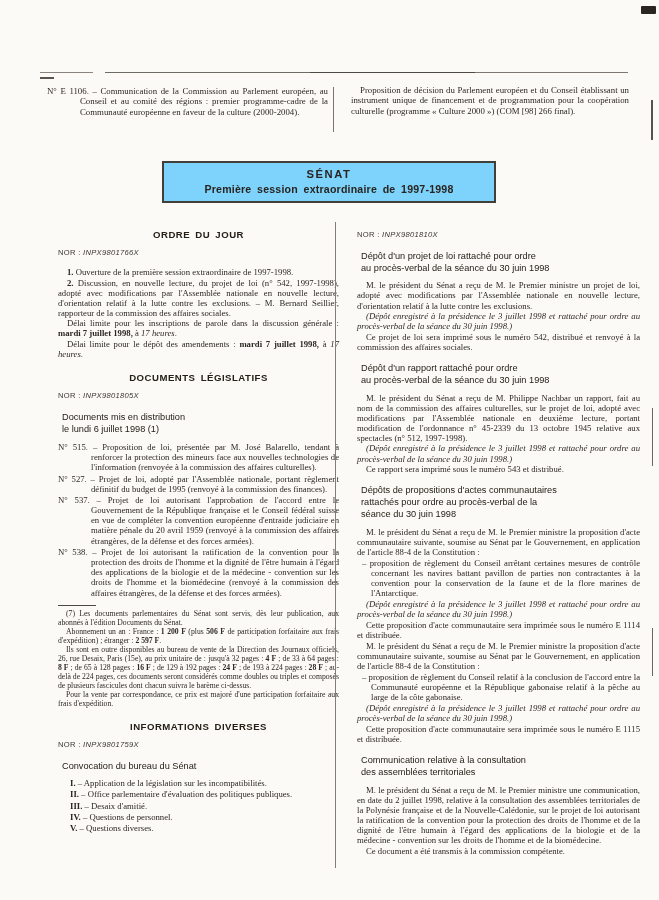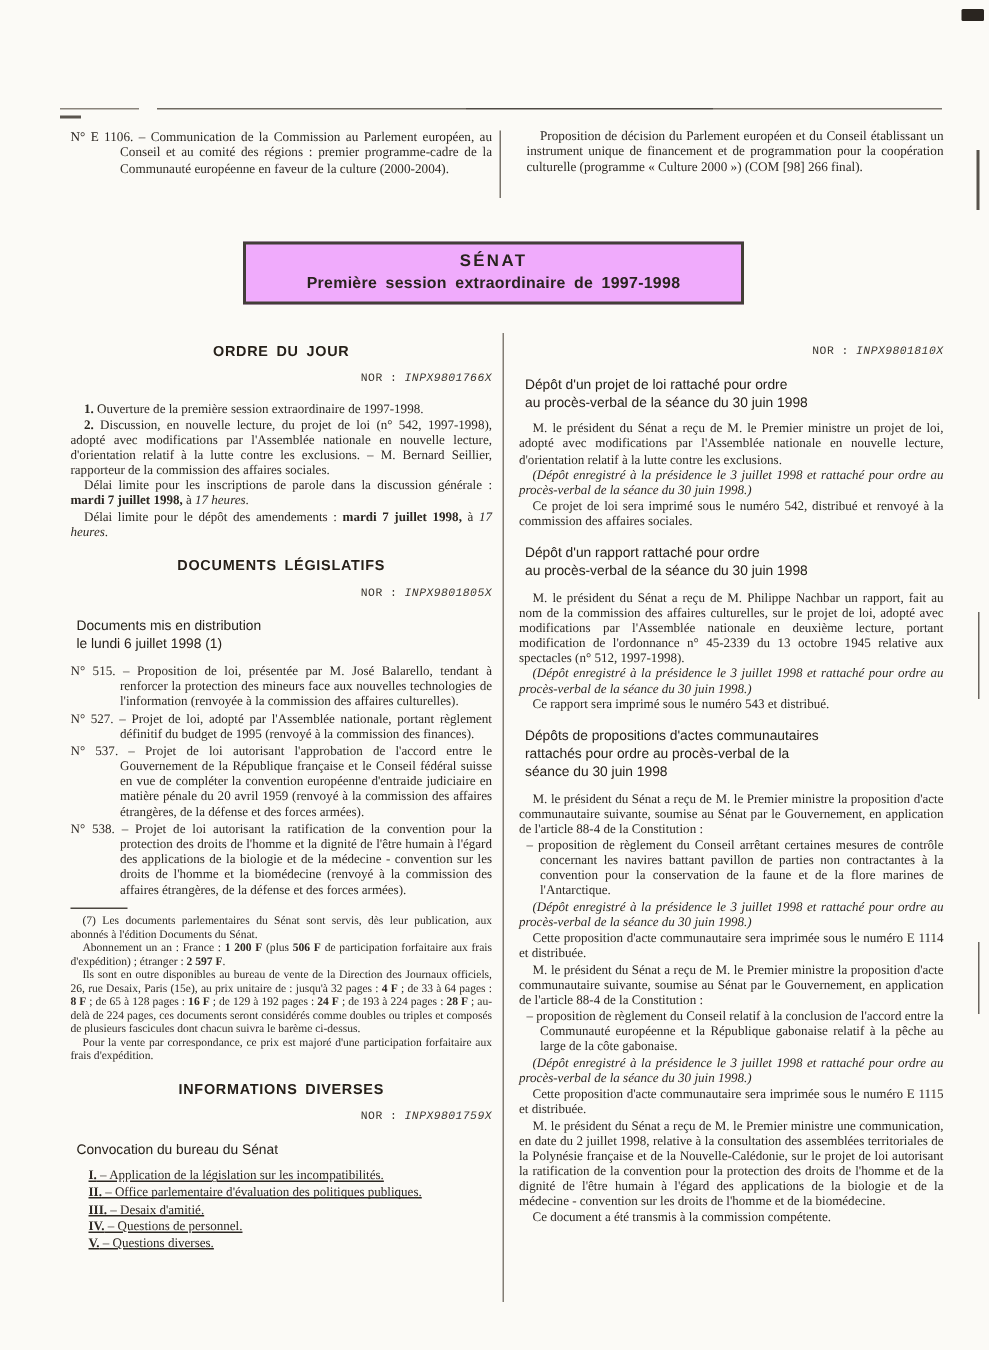--- a/index.html
+++ b/index.html
@@ -28,53 +28,53 @@
   .top-section .tcol-l { width:281px; }
   .top-section .tcol-r { width:283px; padding-left:5px; box-sizing:border-box; }
   .divider { position:absolute; width:1px; background:#7a746c; }
   .divider-top { left:333px; top:87px; height:45px; }
   .divider-main { left:335px; top:222px; height:646px; background:#837d75; }
   
   .masthead {
     position:absolute; top:161px; left:162px; width:334px; box-sizing:border-box;
     border:2px solid #433e38; text-align:center; padding:5px 2px 6px;
     font-family:"Liberation Sans", sans-serif; font-weight:bold; color:#29241f;
-    background:#f0abfc;
+    background:#7dd3fc;
   }
   .masthead-line1 { font-size:11.2px; letter-spacing:1.6px; }
   .masthead-line2 { font-size:10.6px; letter-spacing:.2px; word-spacing:2.5px; margin-top:3px; }
   
   .columns {
-    position:absolute; top:222px; left:47px; width:582px;
+    position:absolute; top:222px; left:58px; width:582px;
     display:flex; gap:18px;
     font-size:8.7px; line-height:1.16; 
   }
   .columns .col-l { width:281px; }
   .columns .col-r { width:283px; }
   
   .blk { text-align:justify; }
   .blk-h1 {
     font-family:"Liberation Sans", sans-serif; font-weight:bold; font-size:9.6px;
     text-align:center; letter-spacing:.5px; word-spacing:2px; margin:13px 0 0; color:#262019;
   }
   .col-l .blk-h1:first-child { margin-top:7px; }
   .blk-nor {
-    font-family:Liberation Mono, monospace; font-size:7.6px; text-align:right;
+    font-family:Liberation Sans, sans-serif; font-size:7.6px; text-align:left;
     letter-spacing:.3px; margin:9px 0 9px; color:#3a352f;
   }
   .blk-h2 {
     font-family:"Liberation Sans", sans-serif; font-weight:normal; font-size:9.2px;
     line-height:1.28; text-align:left; margin:11px 4px 6px; color:#262019;
   }
   .blk-p { text-indent:9px; margin:.5px 0; }
   .blk-hang { padding-left:33px; text-indent:-33px; margin:1.5px 0; }
   .blk-dash { padding-left:14px; text-indent:-9px; margin:1px 0; }
   .blk-rule { width:38px; height:0; border-top:1.5px solid #4c4741; margin:7px 0 3px; }
   .blk-fn { font-size:7.7px; line-height:1.17; text-indent:8px; margin:0; }
-  .blk-roman { padding-left:12px; margin:1px 0; text-align:left;text-decoration:underline; }
+  .blk-roman { padding-left:12px; margin:1px 0; text-align:left; }
   .s-b { font-weight:bold; }
   .s-i { font-style:italic; }
   
   .artifact { position:absolute; background:#2a2520; }
   .art-corner { top:6px; left:641px; width:15px; height:8px; border-radius:1px; }
   .art-r1 { top:100px; left:651px; width:2px; height:40px; background:#57524b; }
   .art-r2 { top:408px; left:652px; width:1px; height:58px; background:#6b655e; }
   .art-r3 { top:628px; left:652px; width:1px; height:48px; background:#6b655e; }
 </style>
 </head>
@@ -141,20 +141,21 @@
         <div class="blk blk-p">Ce rapport sera imprimé sous le numéro 543 et distribué.</div>
         <div class="blk blk-h2">Dépôts de propositions d'actes communautaires<br>rattachés pour ordre au procès-verbal de la<br>séance du 30 juin 1998</div>
         <div class="blk blk-p">M. le président du Sénat a reçu de M. le Premier ministre la proposition d'acte communautaire suivante, soumise au Sénat par le Gouvernement, en application de l'article 88-4 de la Constitution :</div>
         <div class="blk blk-dash">– proposition de règlement du Conseil arrêtant certaines mesures de contrôle concernant les navires battant pavillon de parties non contractantes à la convention pour la conservation de la faune et de la flore marines de l'Antarctique.</div>
         <div class="blk blk-p"><span class="s-i">(Dépôt enregistré à la présidence le 3 juillet 1998 et rattaché pour ordre au procès-verbal de la séance du 30 juin 1998.)</span></div>
         <div class="blk blk-p">Cette proposition d'acte communautaire sera imprimée sous le numéro E 1114 et distribuée.</div>
         <div class="blk blk-p">M. le président du Sénat a reçu de M. le Premier ministre la proposition d'acte communautaire suivante, soumise au Sénat par le Gouvernement, en application de l'article 88-4 de la Constitution :</div>
         <div class="blk blk-dash">– proposition de règlement du Conseil relatif à la conclusion de l'accord entre la Communauté européenne et la République gabonaise relatif à la pêche au large de la côte gabonaise.</div>
         <div class="blk blk-p"><span class="s-i">(Dépôt enregistré à la présidence le 3 juillet 1998 et rattaché pour ordre au procès-verbal de la séance du 30 juin 1998.)</span></div>
         <div class="blk blk-p">Cette proposition d'acte communautaire sera imprimée sous le numéro E 1115 et distribuée.</div>
+        <div class="blk blk-h2">Communication relative à la consultation<br>des assemblées territoriales</div>
         <div class="blk blk-p">M. le président du Sénat a reçu de M. le Premier ministre une communication, en date du 2 juillet 1998, relative à la consultation des assemblées territoriales de la Polynésie française et de la Nouvelle-Calédonie, sur le projet de loi autorisant la ratification de la convention pour la protection des droits de l'homme et de la dignité de l'être humain à l'égard des applications de la biologie et de la médecine - convention sur les droits de l'homme et de la biomédecine.</div>
         <div class="blk blk-p">Ce document a été transmis à la commission compétente.</div>
       </div>
   </main>
   <div class="divider divider-main"></div>
 
   <div class="artifact art-corner"></div>
   <div class="artifact art-r1"></div>
   <div class="artifact art-r2"></div>
   <div class="artifact art-r3"></div>

